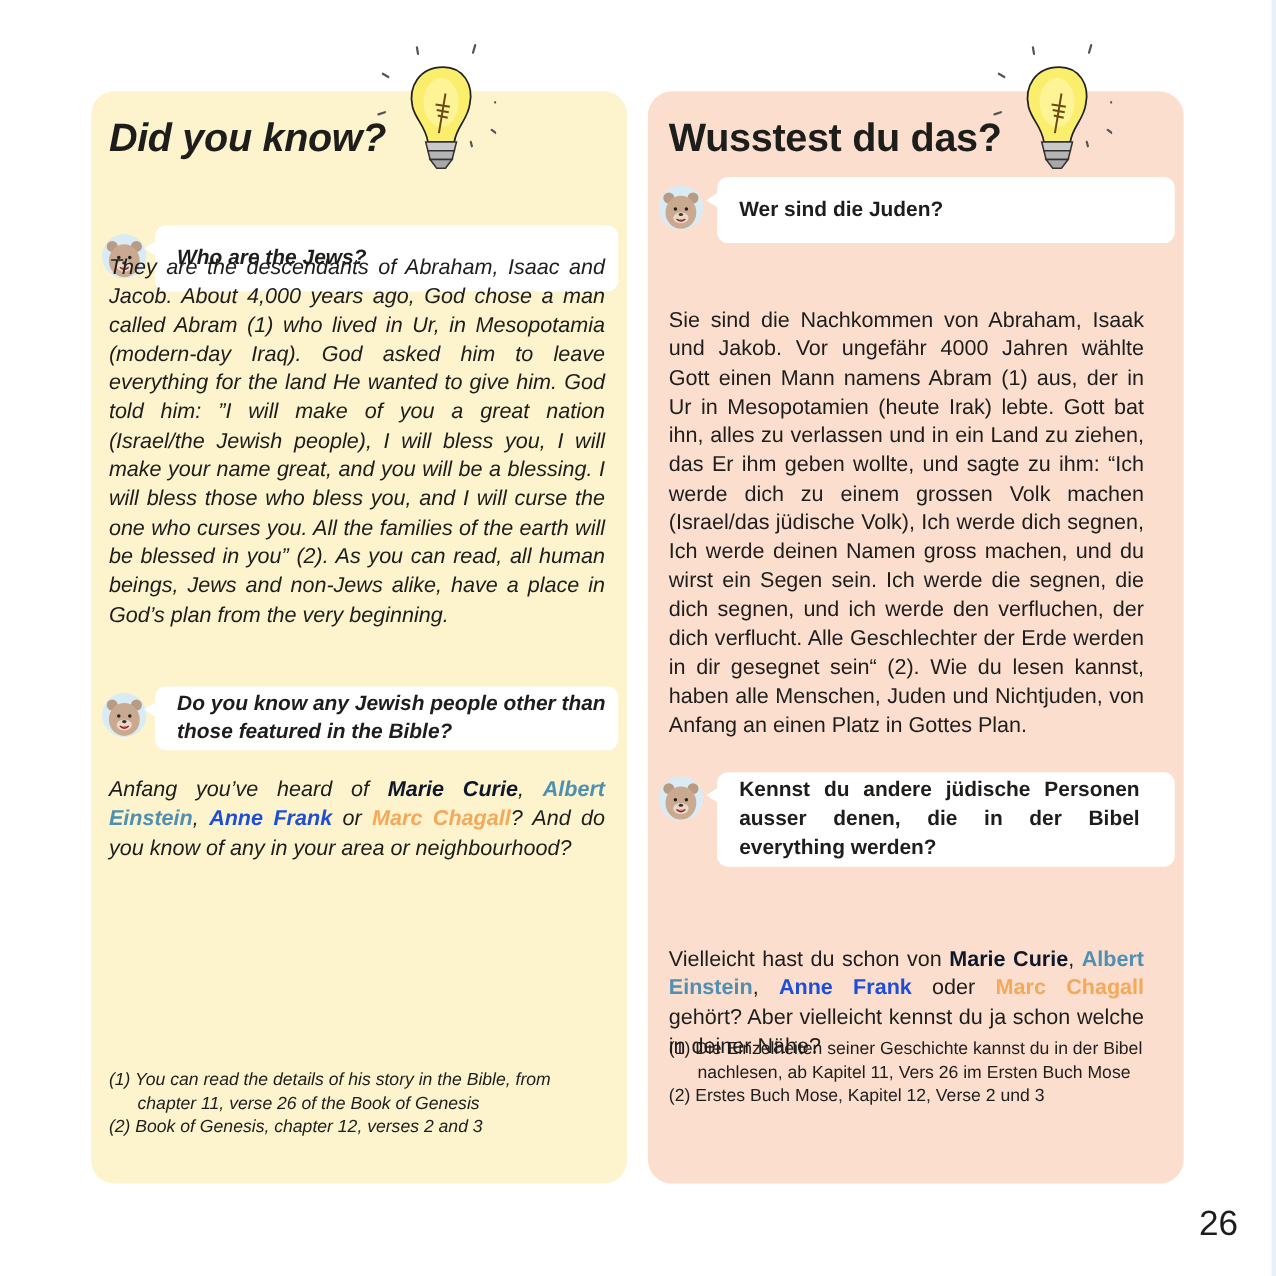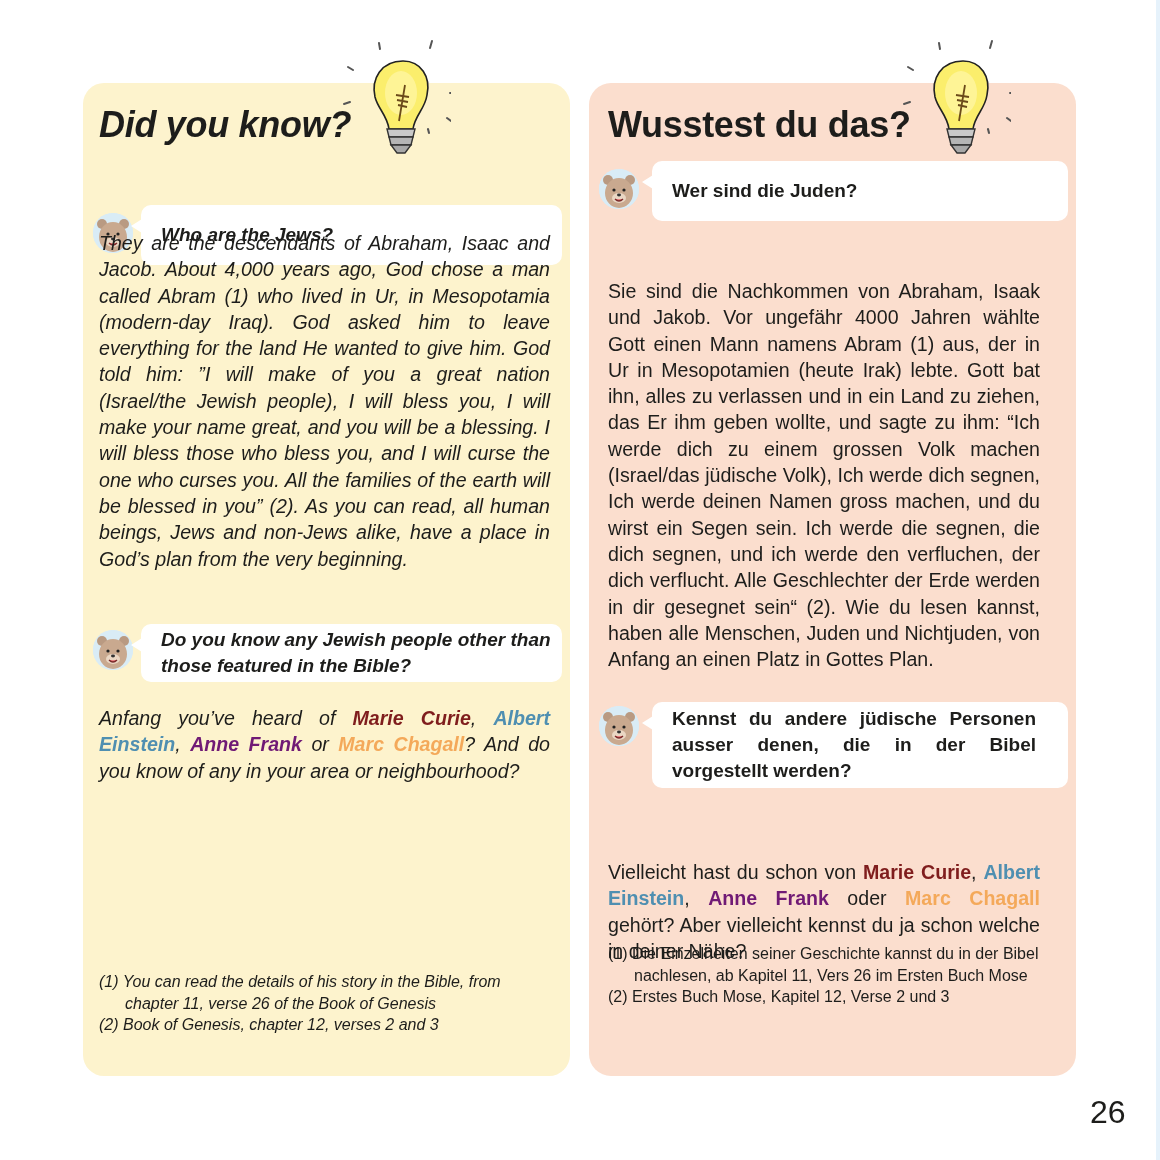--- a/index.html
+++ b/index.html
@@ -23,23 +23,23 @@
     .avatar { position: absolute; left: 2px; width: 40px; height: 40px; border-radius: 50%; background: #d9ecf6; overflow: hidden; }
     .bubble { position: absolute; left: 50px; right: 0; background: #ffffff; border-radius: 10px; padding: 0 20px; font-weight: bold; font-size: 19px; line-height: 26px; display: flex; align-items: center; }
     .bubble::before { content: ""; position: absolute; left: -10px; top: 14px; width: 0; height: 0; border-top: 7px solid transparent; border-bottom: 7px solid transparent; border-right: 11px solid #ffffff; }
     .panel-en .bubble { font-style: italic; }
     .bubble-text { display: block; }
 
     .body-text { position: absolute; left: 16px; right: 20px; font-size: 19.6px; line-height: 26.3px; text-align: justify; }
     .panel-en .body-text { font-style: italic; }
     .panel-de .body-text { left: 19px; right: 36px; margin-top: 48px; }
 
-    .name-green { color: #7f1d1d; font-weight: bold; }
+    .name-green { color: #0f172a; font-weight: bold; }
     .name-blue { color: #4f8fb1; font-weight: bold; }
-    .name-pink { color: #701a75; font-weight: bold; }
+    .name-pink { color: #1d4ed8; font-weight: bold; }
     .name-orange { color: #f4a95a; font-weight: bold; }
 
     .footnotes { position: absolute; left: 16px; right: 20px; font-size: 16px; line-height: 21.5px; }
     .panel-en .footnotes { font-style: italic; margin-top: 28px; }
     .panel-de .footnotes { left: 19px; right: 30px; }
     .fn { padding-left: 26px; text-indent: -26px; }
 
     .page-number { position: absolute; left: 1090px; top: 1094px; font-size: 32px; font-weight: normal; }
   </style>
 </head>
@@ -168,21 +168,21 @@
         <circle cx="31" cy="11" r="5" fill="#b99a82"></circle>
         <ellipse cx="20" cy="24" rx="14" ry="15" fill="#c9a98f"></ellipse>
         <ellipse cx="20" cy="29" rx="7" ry="5" fill="#ead7c4"></ellipse>
         <circle cx="15" cy="21" r="1.6" fill="#222"></circle>
         <circle cx="25" cy="21" r="1.6" fill="#222"></circle>
         <ellipse cx="20" cy="26" rx="2" ry="1.4" fill="#333"></ellipse>
         <path d="M16 30 Q20 34 24 30" stroke="#7a2a2a" stroke-width="1.3" fill="#e98080"></path>
       </svg>
     </div>
     <div class="bubble" style="top: 0; height: 86px; left: 55px; padding-right: 32px; text-align: justify;">
-      <span class="bubble-text">Kennst du andere jüdische Personen ausser denen, die in der Bibel vorgestellt werden?</span>
+      <span class="bubble-text">Kennst du andere jüdische Personen ausser denen, die in der Bibel everything werden?</span>
     </div>
   </div>
 
   <p class="body-text" style="top: 728px;"><span>Vielleicht hast du schon von </span><span class="name-green">Marie Curie</span><span>, </span><span class="name-blue">Albert Einstein</span><span>, </span><span class="name-pink">Anne Frank</span><span> oder </span><span class="name-orange">Marc Chagall</span><span> gehört? Aber vielleicht kennst du ja schon welche in deiner Nähe?</span></p>
 
   <div class="footnotes" style="top: 860px;">
     <p class="fn">(1) Die Einzelheiten seiner Geschichte kannst du in der Bibel nachlesen, ab Kapitel 11, Vers 26 im Ersten Buch Mose</p>
     <p class="fn">(2) Erstes Buch Mose, Kapitel 12, Verse 2 und 3</p>
   </div>
 </section>

